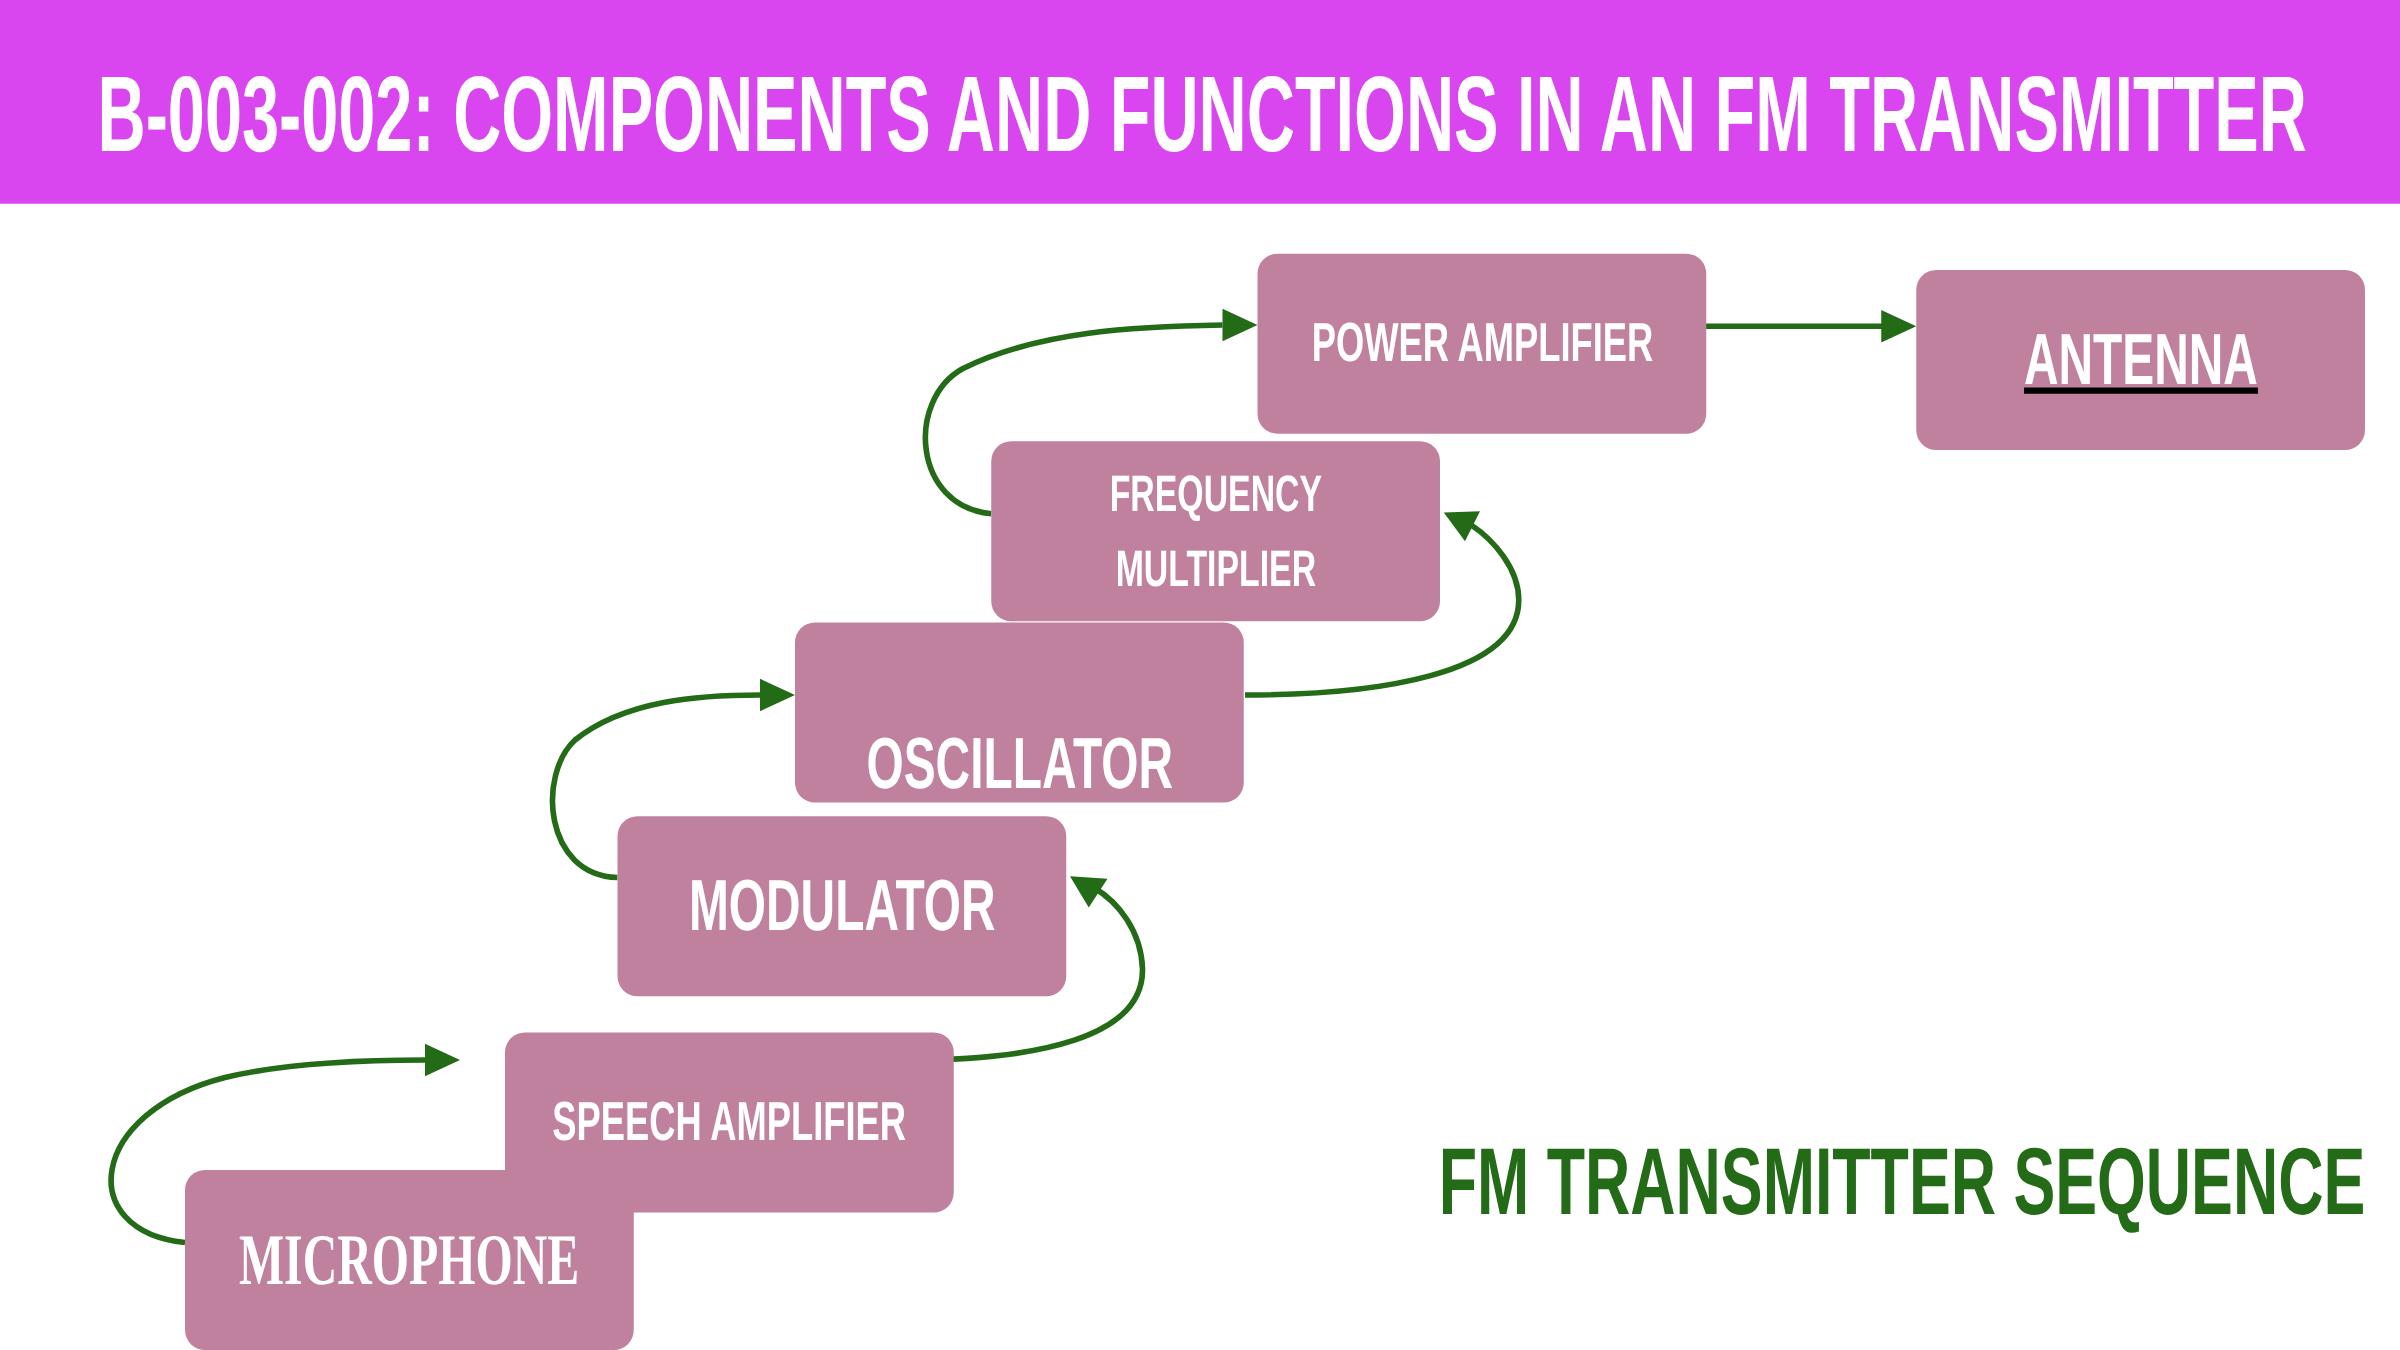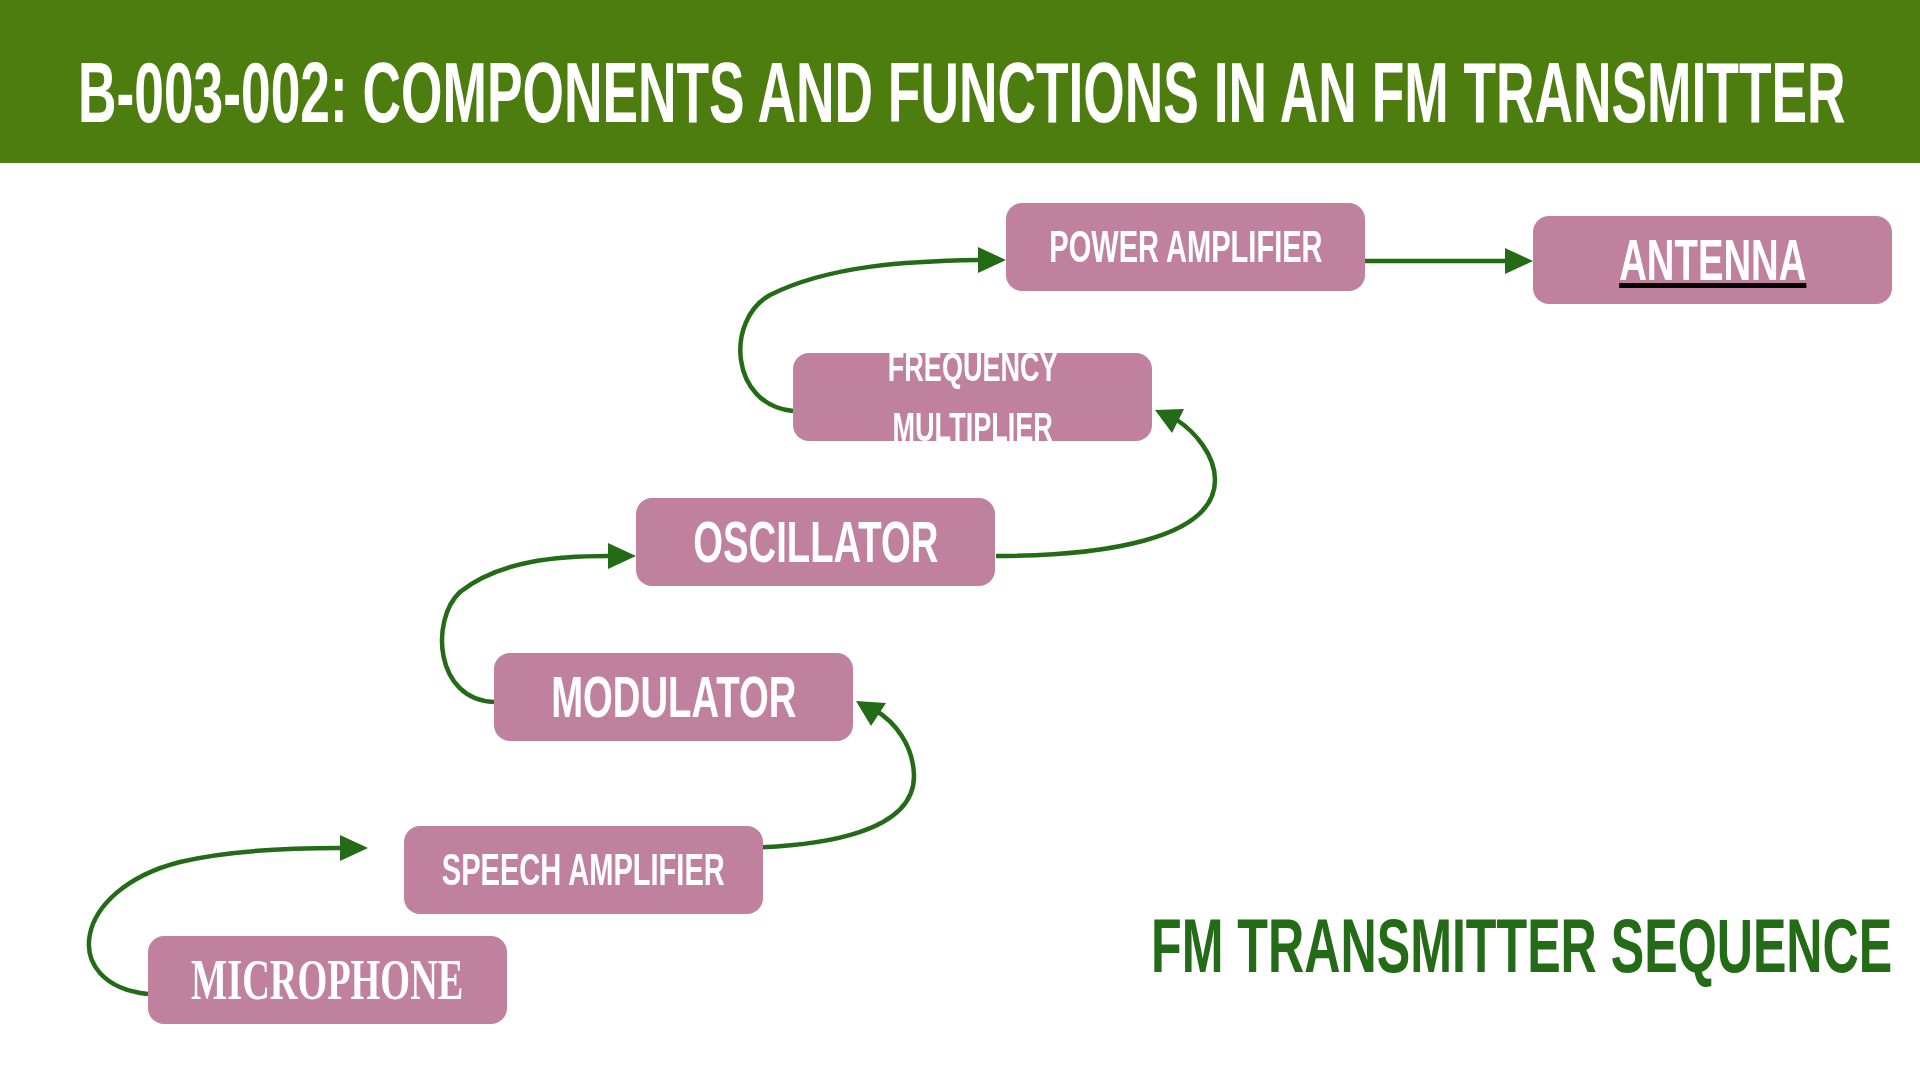--- a/index.html
+++ b/index.html
@@ -3,31 +3,31 @@
 <meta charset="utf-8">
 <style>
   html, body { margin: 0; padding: 0; }
   body {
     width: 1920px; height: 1080px; position: relative; overflow: hidden;
     background: #ffffff;
     font-family: "Liberation Sans", "DejaVu Sans", sans-serif;
   }
   .header {
     position: absolute; left: 0; top: 0; width: 1920px; height: 163px;
-    background: #4d7c0f;
+    background: #d946ef;
   }
   .title {
     position: absolute; left: 78px; top: 42px;
     color: #ffffff; font-weight: bold; font-size: 86px; line-height: 100px;
     white-space: nowrap; letter-spacing: 0px;
     transform-origin: left center; transform: scaleX(0.62);
   }
   .diagram { position: absolute; left: 0; top: 0; width: 1920px; height: 1080px; }
   .box {
-    position: absolute; width: 359px; height: 88px;
+    position: absolute; width: 359px; height: 144px;
     background: #C0819E; border-radius: 16px;
     display: flex; align-items: center; justify-content: center;
     text-align: center;
   }
   .box-label {
     display: inline-block; color: #ffffff; font-weight: bold;
     white-space: nowrap; transform: scaleX(0.66); transform-origin: center center;
   }
   .lg { font-size: 58px; line-height: 62px; }
   .md { font-size: 44px; line-height: 50px; }
@@ -78,21 +78,21 @@
 
   <div class="box" style="left:148px; top:936px;font-family:Liberation Serif, serif;">
     <span class="box-label lg">MICROPHONE</span>
   </div>
   <div class="box" style="left:368px; top:826px;margin-left:36px;">
     <span class="box-label md">SPEECH AMPLIFIER</span>
   </div>
   <div class="box" style="left:494px; top:653px;">
     <span class="box-label lg">MODULATOR</span>
   </div>
-  <div class="box" style="left:636px; top:498px;">
+  <div class="box" style="left:636px; top:498px;align-items:flex-end;">
     <span class="box-label lg">OSCILLATOR</span>
   </div>
   <div class="box" style="left:793px; top:353px;">
     <span class="box-label sm two-line">FREQUENCY
 MULTIPLIER</span>
   </div>
   <div class="box" style="left:1006px; top:203px;">
     <span class="box-label md">POWER AMPLIFIER</span>
   </div>
   <div class="box" style="left:1533px; top:216px;text-decoration:underline;">

